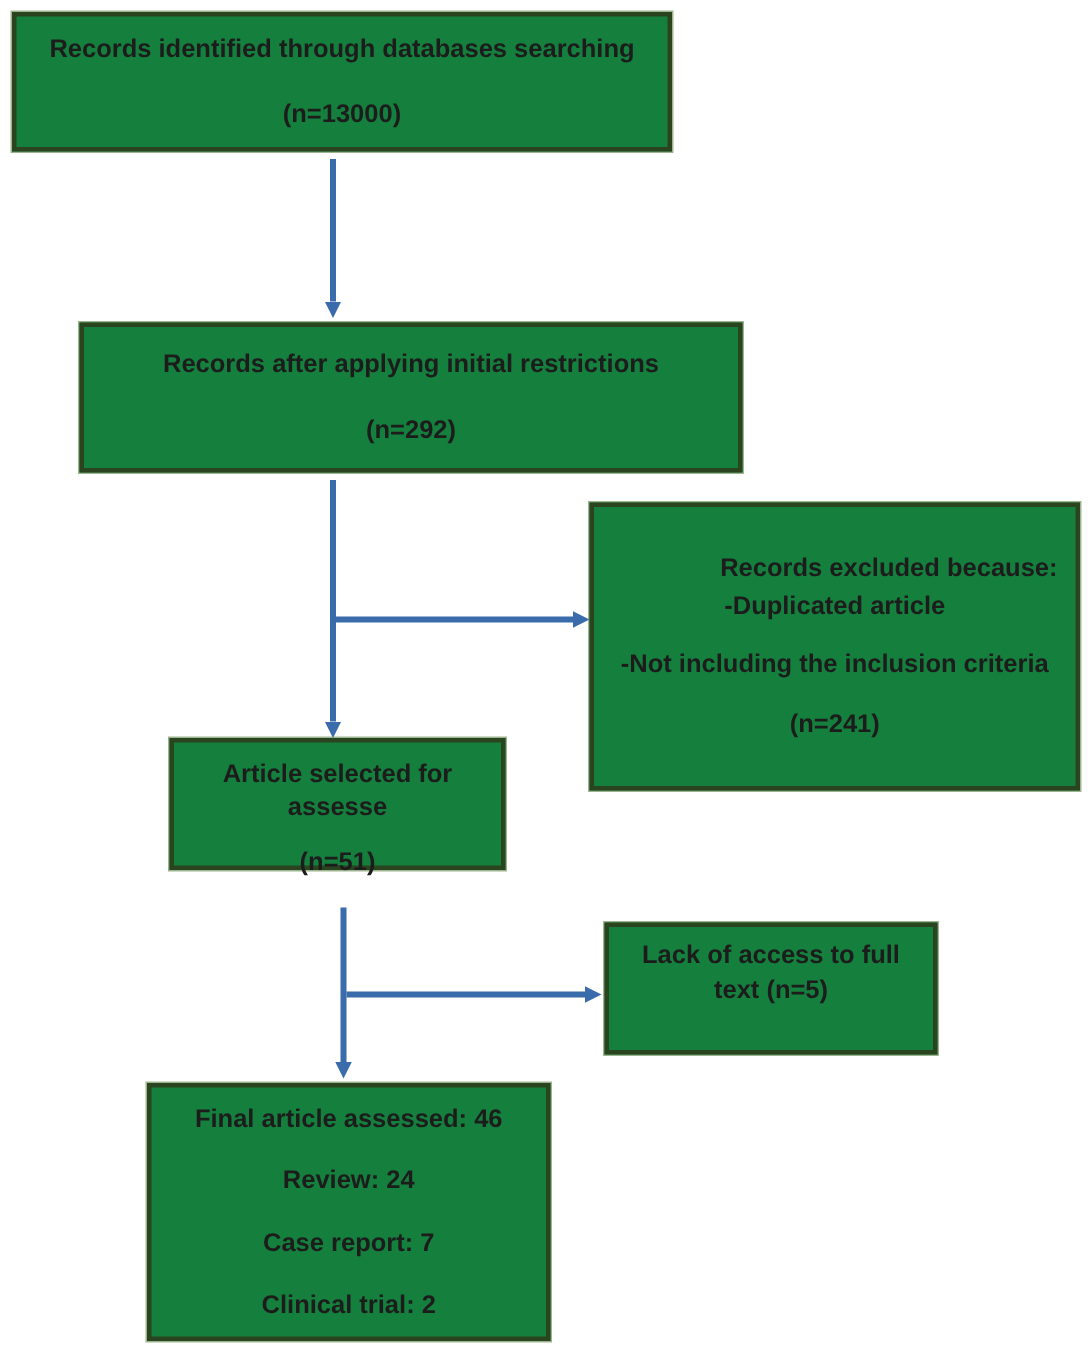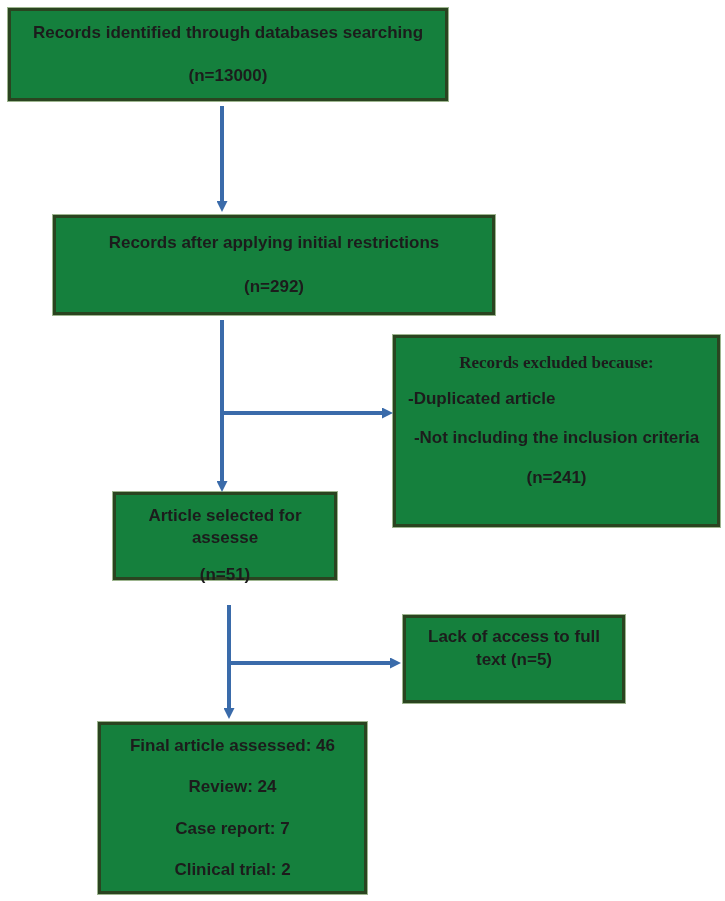--- a/index.html
+++ b/index.html
@@ -31,22 +31,22 @@
     justify-content: center; align-items: center; gap: 20px;
   }
   .box-restrictions {
     left: 10px; top: 215px; width: 442px; height: 100px;
     justify-content: center; align-items: center; gap: 22px; margin-left: 43px;
   }
   .box-excluded {
     left: 393px; top: 335px; width: 327px; height: 192px;
     padding: 10px 12px 8px 12px;
   }
-  .box-excluded .title { text-align: center; margin-top: 4px; font-family: Liberation Serif, serif; }
-  .box-excluded .reason1 { text-align: left; margin-top: 14px; }
+  .box-excluded .title { text-align: right; margin-top: 20px; }
+  .box-excluded .reason1 { text-align: center; margin-top: 3px; }
   .box-excluded .reason2 { text-align: center; margin-top: 17px; }
   .box-excluded .count { text-align: center; margin-top: 18px; }
 
   .box-selected {
     left: 113px; top: 492px; width: 224px; height: 88px;
     justify-content: flex-start; align-items: center; padding-top: 10px;
   }
   .box-selected .count { margin-top: 15px; }
 
   .box-noaccess {

